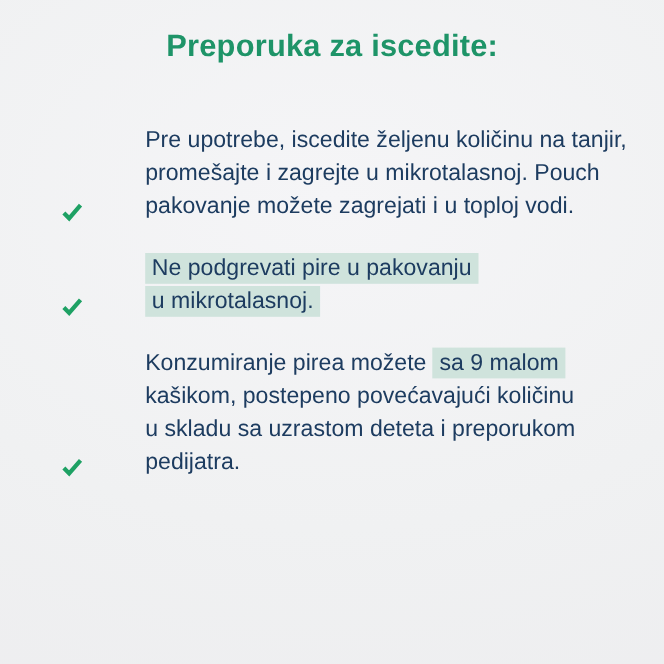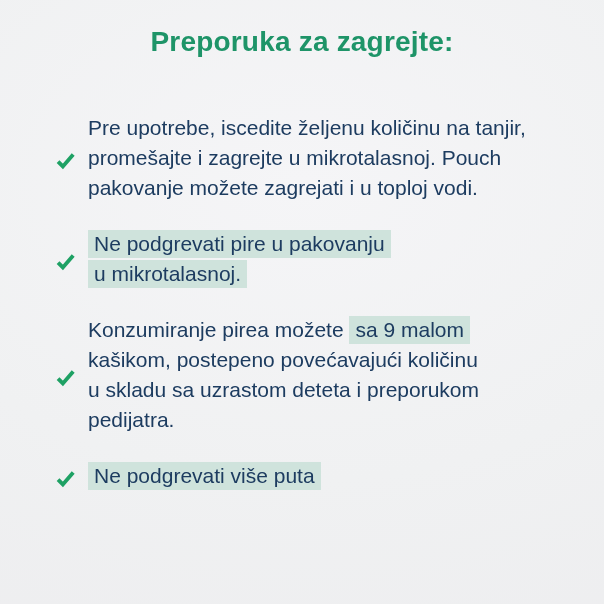--- a/index.html
+++ b/index.html
@@ -21,22 +21,23 @@
     letter-spacing: 0.2px;
     color: var(--title-green, #1e9468);
   }
   .list {
     margin-top: 55px;
     padding-left: 55px;
     padding-right: 14px;
   }
   .item {
     display: flex;
-    align-items: center;
+    align-items: flex-end;
     margin-bottom: 26px;
+    gap: 44px;
   }
   .check {
     flex: none;
     width: 33px;
     padding-top: 5px;
   }
   .check svg { display: block; }
   .text {
     font-size: 21px;
     line-height: 30px;
@@ -47,21 +48,21 @@
     background: var(--highlight, #cfe3dc);
     padding: 2px 6px 3px 6px;
     -webkit-box-decoration-break: clone;
     box-decoration-break: clone;
   }
 </style>
 </head>
 <body>
 
 <div class="canvas">
-  <h1 class="title">Preporuka za zagrejte:</h1>
+  <h1 class="title">Preporuka za iscedite:</h1>
   <div class="list">
       <div class="item">
         <span class="check">
           <svg width="21" height="21" viewBox="0 0 24 24" fill="none">
             <path d="M3.5 13.2 L9 18.8 L20.8 5.2" stroke="var(--check-green)" stroke-width="4.4" stroke-linecap="butt" stroke-linejoin="miter" fill="none"></path>
           </svg>
         </span>
         <div class="text"><span class="plain">Pre upotrebe, iscedite željenu količinu na tanjir,
 promešajte i zagrejte u mikrotalasnoj. Pouch
 pakovanje možete zagrejati i u toploj vodi.</span></div>
@@ -79,22 +80,14 @@
         <span class="check">
           <svg width="21" height="21" viewBox="0 0 24 24" fill="none">
             <path d="M3.5 13.2 L9 18.8 L20.8 5.2" stroke="var(--check-green)" stroke-width="4.4" stroke-linecap="butt" stroke-linejoin="miter" fill="none"></path>
           </svg>
         </span>
         <div class="text"><span class="plain">Konzumiranje pirea možete </span><span class="hl">sa 9 malom</span><span class="plain">
 kašikom, postepeno povećavajući količinu
 u skladu sa uzrastom deteta i preporukom
 pedijatra.</span></div>
       </div>
-      <div class="item">
-        <span class="check">
-          <svg width="21" height="21" viewBox="0 0 24 24" fill="none">
-            <path d="M3.5 13.2 L9 18.8 L20.8 5.2" stroke="var(--check-green)" stroke-width="4.4" stroke-linecap="butt" stroke-linejoin="miter" fill="none"></path>
-          </svg>
-        </span>
-        <div class="text"><span class="hl">Ne podgrevati više puta</span></div>
-      </div>
     </div>
 </div>
 
 </body></html>

